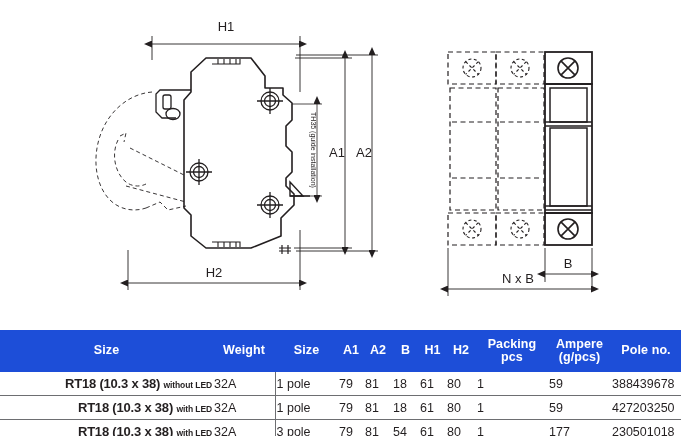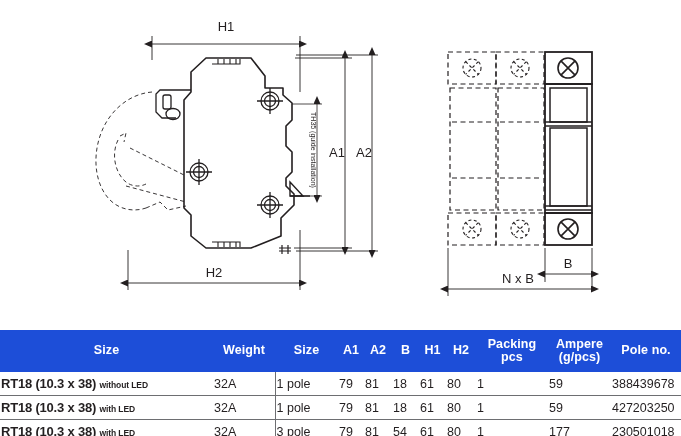--- a/index.html
+++ b/index.html
@@ -76,21 +76,21 @@
     height: 19px;
     vertical-align: middle;
     border-bottom: 1.2px solid #6d6e71;
     color: #231f20;
     white-space: nowrap;
   }
   #spec-table tbody tr:first-child td {
     border-top: none;
   }
   #spec-table td.size-cell {
-    text-align: left;
+    text-align: right;
     font-weight: bold;
     font-size: 13px;
     letter-spacing: -0.2px;
   }
   #spec-table td.size-cell .led-note {
     font-size: 8.5px;
     font-weight: bold;
     letter-spacing: -0.1px;
   }
   #spec-table td.pole-cell {

